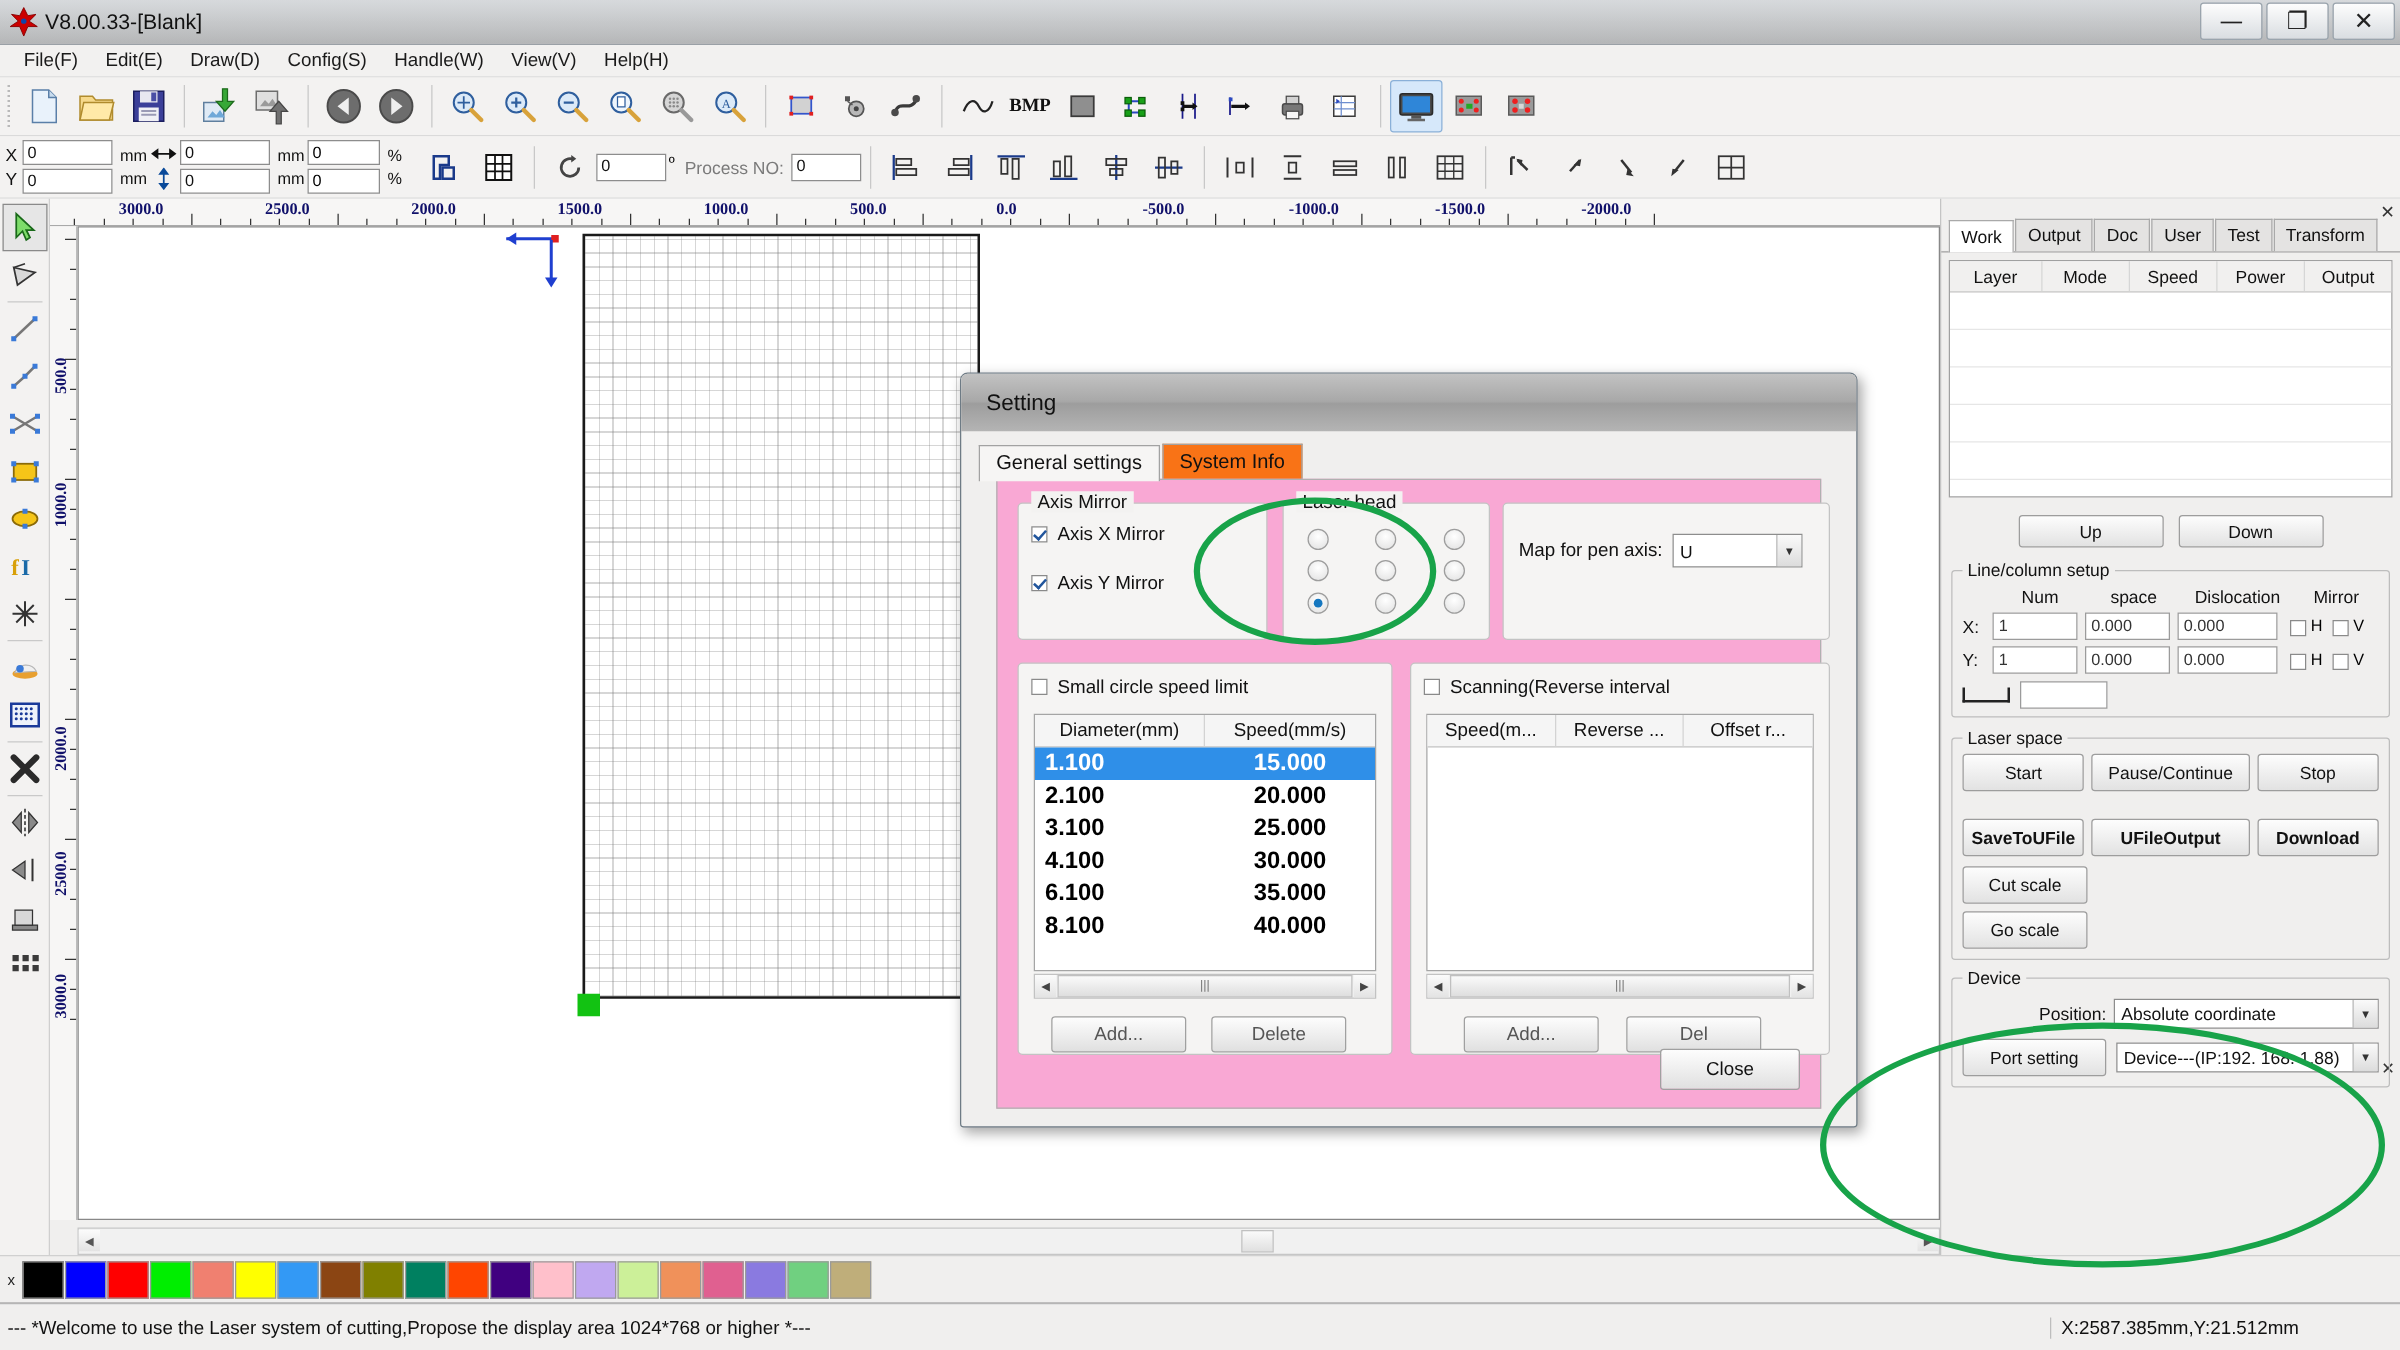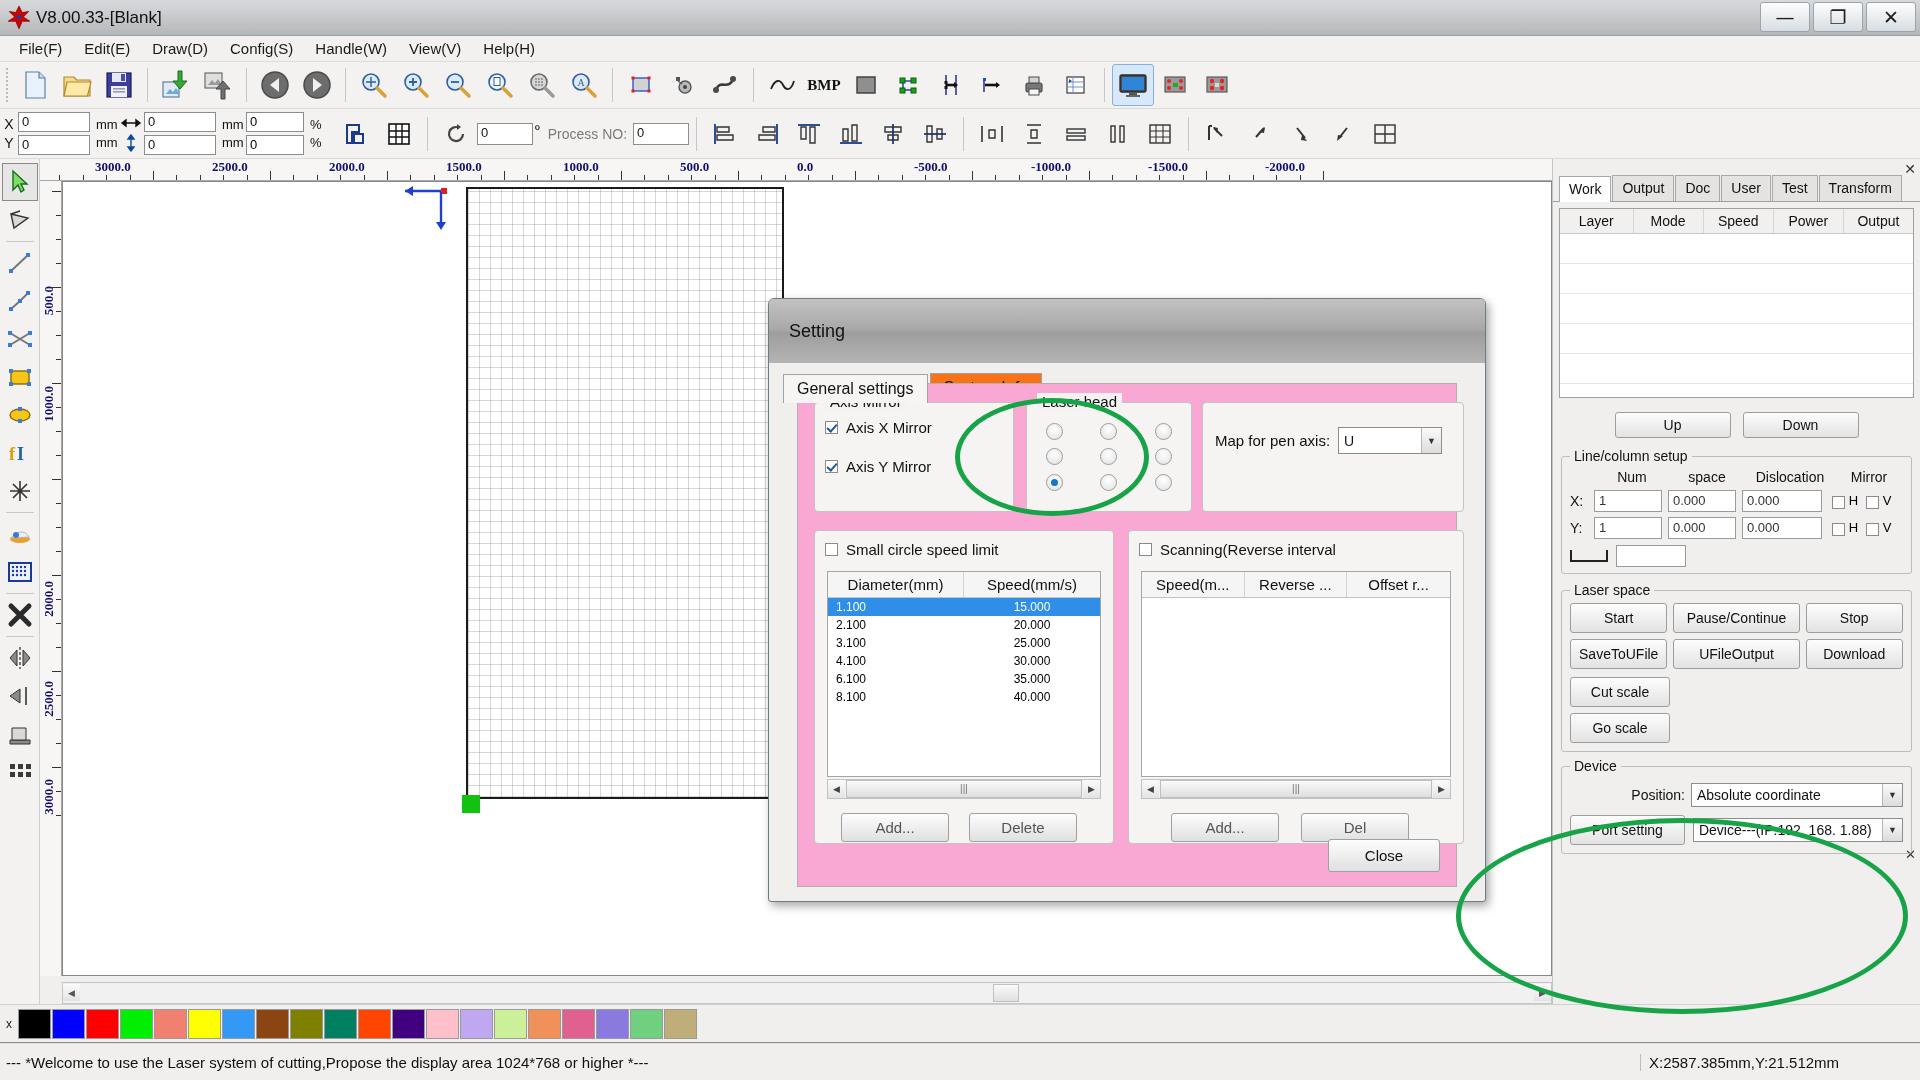--- a/index.html
+++ b/index.html
@@ -179,21 +179,21 @@
   }
   #statusmsg { flex:1; font-size:15px; padding-left:6px; color:#111; }
   #statuscoord { width:280px; border-left:1px solid #bdbdbd; padding-left:8px; font-size:15px; color:#111; }
   
   #dlg {
     position:absolute; left:768px; top:298px; width:718px; height:604px;
     background:#f0efee; border:1px solid #6e7b85; border-radius:6px 6px 3px 3px;
     box-shadow:3px 4px 10px rgba(0,0,0,.35); z-index:50;
   }
   #dlg-title {
-    height:64px; border-radius:5px 5px 0 0;
+    height:46px; border-radius:5px 5px 0 0;
     background:linear-gradient(180deg,#c2c2c2 0%,#a8a8a8 48%,#9d9d9d 52%,#b4b4b4 100%);
     display:flex; align-items:center; padding-left:20px; position:relative;
   }
   #dlg-title .t { font-size:18px; color:#111; }
   .dlg-tabs { display:flex; padding-left:14px; margin-top:10px; }
   .dtab {
     padding:5px 13px; font-size:16px; border:1px solid #a2a2a2; border-bottom:none;
     background:#f97316; margin-right:2px; color:#111;
   }
   .dtab.active { background:#f6f5f4; position:relative; z-index:3; top:1px; }
@@ -210,21 +210,21 @@
     background:radial-gradient(circle at 50% 35%,#ffffff,#e0e0e0);
     display:inline-block; position:relative;
   }
   .radio.on::after {
     content:""; position:absolute; left:4px; top:4px; width:7px; height:7px;
     border-radius:50%; background:#1577c0;
   }
   .tbl { position:absolute; border:1px solid #a5a5a5; background:#fff; }
   .tblhead { display:flex; border-bottom:1px solid #c3c3c3; background:#f5f5f5; }
   .th { font-size:15px; padding:4px 0; text-align:center; border-right:1px solid #d3d3d3; color:#111; }
-  .tr { display:flex; font-size:12px; }
+  .tr { display:flex; font-size:19px;font-weight:bold; }
   .tr.sel { background:#2f8fe8; color:#fff; }
   .td { padding:2px 0; }
   .td.l { padding-left:8px; }
   .td.r { text-align:center; }
   .hsb { position:absolute; height:20px; background:#f1f1f1; border:1px solid #c2c2c2;
          display:flex; align-items:center; }
   .hsb .ar { width:17px; text-align:center; font-size:9px; color:#444;
              background:linear-gradient(180deg,#fbfbfb,#e3e3e3); height:18px; line-height:18px; }
   .hsb .th2 { flex:1; margin:0 1px; height:18px; background:linear-gradient(180deg,#fafafa,#dedede);
               border:1px solid #c0c0c0; text-align:center; font-size:10px; color:#777; line-height:16px; }
@@ -1029,21 +1029,21 @@
 
     <div style="position:absolute; right:4px; top:688px; font-size:13px; color:#333;">✕</div>
 
     <div class="gbox" style="margin-top:16px;">
       <span class="glabel">Laser space</span>
       <div style="display:flex; gap:6px;">
         <div class="lwbtn" style="flex:1">Start</div>
         <div class="lwbtn" style="flex:1.3">Pause/Continue</div>
         <div class="lwbtn" style="flex:1">Stop</div>
       </div>
-      <div style="display:flex; gap:6px; margin-top:6px;">
+      <div style="display:flex; gap:6px; margin-top:22px;font-weight:bold;">
         <div class="lwbtn" style="flex:1">SaveToUFile</div>
         <div class="lwbtn" style="flex:1.3">UFileOutput</div>
         <div class="lwbtn" style="flex:1">Download</div>
       </div>
 
       <div style="display:flex; margin-top:8px; align-items:flex-start;">
         <div style="width:100px; display:flex; flex-direction:column; gap:6px;">
           <div class="lwbtn">Cut scale</div>
           <div class="lwbtn">Go scale</div>
         </div>

